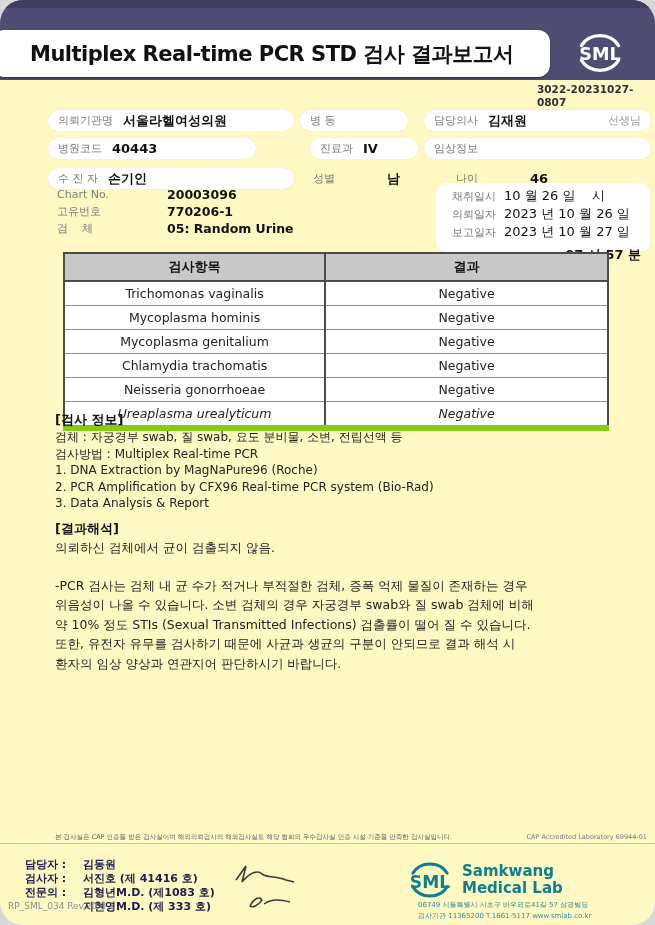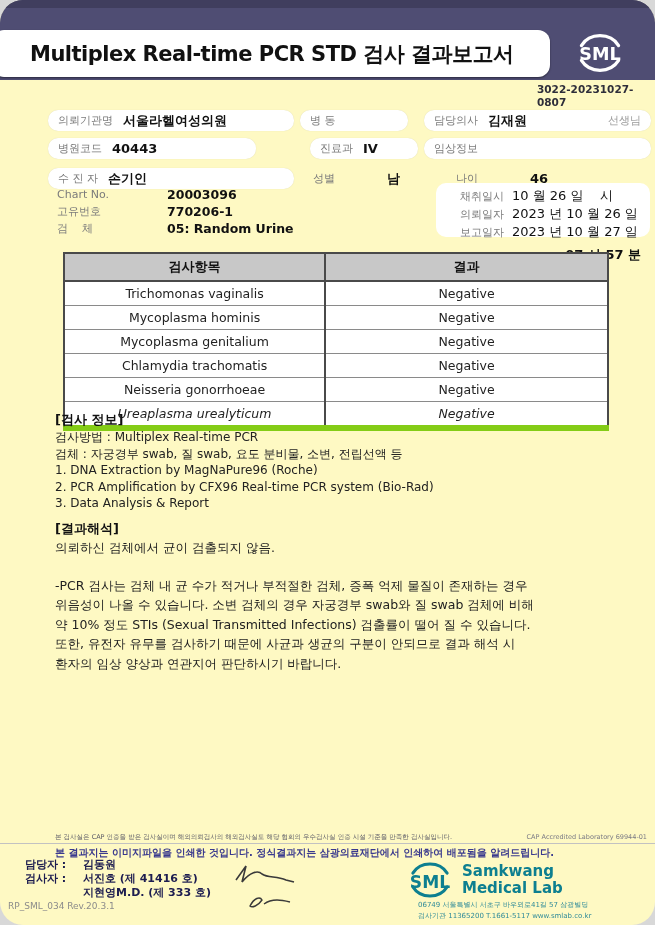--- a/index.html
+++ b/index.html
@@ -19,22 +19,22 @@
   .pill{position:absolute;height:21px;background:#fff;border-radius:10px;display:flex;align-items:center;
     padding:0 10px;box-sizing:border-box;box-shadow:0 0 1px rgba(0,0,0,.15);}
   .lbl{font-size:11px;color:#7b7b7b;white-space:nowrap;}
   .val{font-size:13px;font-weight:bold;color:#111;margin-left:10px;white-space:nowrap;}
   .suffix{margin-left:auto;font-size:11px;color:#9a9a9a;}
   .bare{position:absolute;display:flex;align-items:center;white-space:nowrap;gap:44px;}
   .bare .val{margin-left:8px;}
   .bare .lbl2{font-size:11px;color:#7b7b7b;margin-left:12px;}
 
   
-  .datebox{position:absolute;left:436px;top:183px;width:214px;height:54px;background:#fff;border-radius:10px;
-    padding:4px 24px;box-sizing:border-box;}
+  .datebox{position:absolute;left:436px;top:183px;width:214px;height:69px;background:#fff;border-radius:10px;
+    padding:4px 16px;box-sizing:border-box;}
   .datebox .row{display:flex;align-items:baseline;height:18px;}
   .datebox .dl{font-size:11px;color:#7b7b7b;width:52px;flex:none;}
   .datebox .dv{font-size:13px;font-weight:normal;color:#111;white-space:nowrap;}
   .time-line{position:absolute;left:436px;top:246px;width:205px;text-align:right;
     font-size:13px;font-weight:bold;color:#111;}
 
   
   .rtable{position:absolute;left:55px;top:252px;width:546px;border-collapse:collapse;background:#fff;margin-left:8px;}
   .rtable th{background:#c8c8c8;border:2px solid #4a4a4a;font-size:13px;font-weight:bold;color:#111;height:24px;}
   .rtable td{border:1px solid #8a8a8a;border-left:2px solid #4a4a4a;border-right:2px solid #4a4a4a;
@@ -185,51 +185,54 @@
       </tr>
       <tr>
         <td>Ureaplasma urealyticum</td>
         <td>Negative</td>
       </tr>
     </tbody>
   </table>
 
   <div class="section" style="top:411px;">
     <div class="sec-title">[검사 정보]</div>
+    <div class="sec-line">검체 : 자궁경부 swab, 질 swab, 요도 분비물, 소변, 전립선액 등</div>
     <div class="sec-line">검사방법 : Multiplex Real-time PCR</div>
-    <div class="sec-line">검체 : 자궁경부 swab, 질 swab, 요도 분비물, 소변, 전립선액 등</div>
     <div class="sec-line">1. DNA Extraction by MagNaPure96 (Roche)</div>
     <div class="sec-line">2. PCR Amplification by CFX96 Real-time PCR system (Bio-Rad)</div>
     <div class="sec-line">3. Data Analysis &amp; Report</div>
   </div>
 
   <div class="section" style="top:520px;">
     <div class="sec-title">[결과해석]</div>
     <div class="interp-line">의뢰하신 검체에서 균이 검출되지 않음.</div>
     <div style="height:18px;"></div>
     <div class="interp-line">-PCR 검사는 검체 내 균 수가 적거나 부적절한 검체, 증폭 억제 물질이 존재하는 경우</div>
     <div class="interp-line">위음성이 나올 수 있습니다. 소변 검체의 경우 자궁경부 swab와 질 swab 검체에 비해</div>
     <div class="interp-line">약 10% 정도 STIs (Sexual Transmitted Infections) 검출률이 떨어 질 수 있습니다.</div>
     <div class="interp-line">또한, 유전자 유무를 검사하기 때문에 사균과 생균의 구분이 안되므로 결과 해석 시</div>
     <div class="interp-line">환자의 임상 양상과 연관지어 판단하시기 바랍니다.</div>
   </div>
 
   <div class="cert-tiny">본 검사실은 CAP 인증을 받은 검사실이며 해외의뢰검사의 해외검사실도 해당 협회의 우수검사실 인증 시설 기준을 만족한 검사실입니다.</div>
   <div class="cert-right">CAP Accredited Laboratory 69944-01</div>
   <div class="foot-rule"></div>
-  <div class="notice">본 결과지는 이미지파일을 인쇄한 것입니다. 정식결과지는 삼광의료재단에서 인쇄하여 배포됨을 알려드립니다.</div>
 
   <div class="staff">
     <div class="r">
       <span class="sl">담당자 :</span>
       <span>김동원</span>
     </div>
     <div class="r">
       <span class="sl">검사자 :</span>
       <span>서진호 (제 41416 호)</span>
+    </div>
+    <div class="r">
+      <span class="sl">전문의 :</span>
+      <span>김형년M.D. (제1083 호)</span>
     </div>
     <div class="r">
       <span class="indent">지현영M.D. (제 333 호)</span>
     </div>
   </div>
 
   <svg class="sig" width="78" height="58" viewBox="0 0 78 58">
     <path d="M4 18 L14 4 L10 20 C18 10 26 8 30 12 C36 16 44 14 54 18 L62 20" fill="none" stroke="#3a3a3a" stroke-width="1.6"></path>
     <path d="M18 44 C22 36 28 34 30 38 C26 44 20 46 18 44 Z M32 42 C40 36 50 38 58 40" fill="none" stroke="#3a3a3a" stroke-width="1.4"></path>
   </svg>

